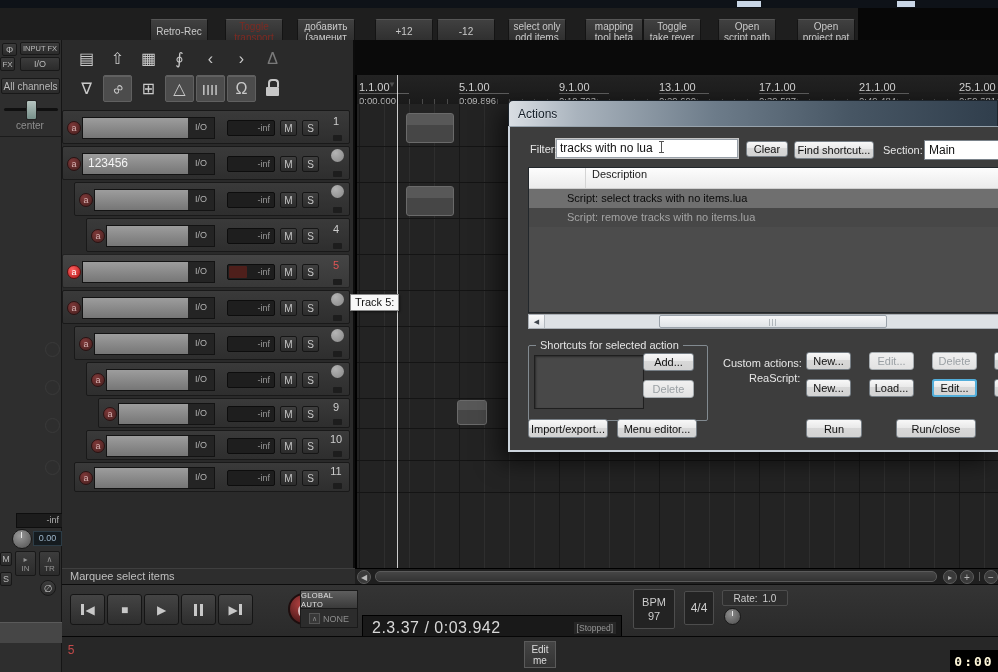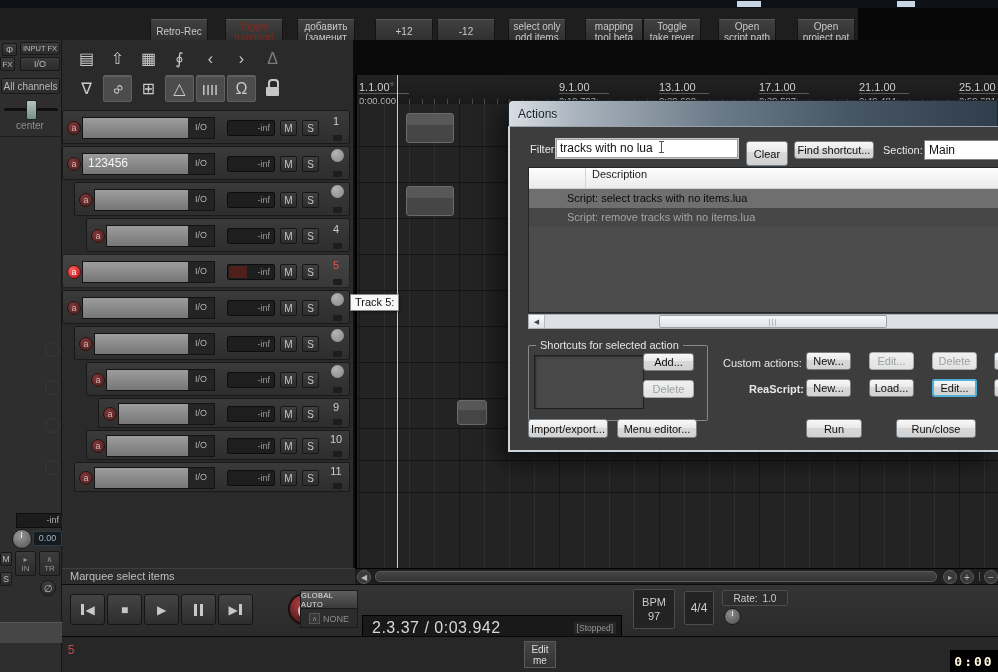--- a/index.html
+++ b/index.html
@@ -444,20 +444,21 @@
         <div class="numcol" style="line-height: 16px;">11</div>
         <div class="fchip"></div>
       </div>
     </div>
   <div class="abs" id="tcp-status"><span>Marquee select items</span></div>
 
   <div class="abs" id="arrange-top-black"></div>
   <div class="abs" id="arrange">
     <div id="ruler">
         <div class="rmark" style="left: 2px;"><div class="rbeat">1.1.00</div><div class="rtime">0:00.000</div></div>
+        <div class="rmark" style="left: 102px;"><div class="rbeat">5.1.00</div><div class="rtime">0:09.896</div></div>
         <div class="rmark" style="left: 202px;"><div class="rbeat">9.1.00</div><div class="rtime">0:19.793</div></div>
         <div class="rmark" style="left: 302px;"><div class="rbeat">13.1.00</div><div class="rtime">0:29.690</div></div>
         <div class="rmark" style="left: 402px;"><div class="rbeat">17.1.00</div><div class="rtime">0:39.587</div></div>
         <div class="rmark" style="left: 502px;"><div class="rbeat">21.1.00</div><div class="rtime">0:49.484</div></div>
         <div class="rmark" style="left: 602px;"><div class="rbeat">25.1.00</div><div class="rtime">0:59.381</div></div>
         <div class="abs" id="curs-tri">▼</div>
       </div>
     <div id="lanes">
         <div class="laneline" style="top: 42px;"></div>
         <div class="laneline" style="top: 78px;"></div>
@@ -489,21 +490,21 @@
 
   <div class="abs" id="dialog">
     <div class="dlg-title">
         <span>Actions</span>
       </div>
     <div class="dlg-body">
       <span class="dlbl" style="left:20px;top:16px;">Filter:</span>
       <div class="dinput" style="left:46px;top:12px;width:182px;height:19px;">
         <span>tracks with no lua</span><span class="ibeam"></span>
       </div>
-      <div class="wbtn" style="left:236px;top:14px;width:42px;height:25px;">Clear</div>
+      <div class="wbtn" style="left:236px;top:14px;width:42px;height:16px;">Clear</div>
       <div class="wbtn" style="left:284px;top:14px;width:80px;height:18px;">Find shortcut...</div>
       <span class="dlbl" style="left:373px;top:17px;">Section:</span>
       <div class="dcombo" style="left:414px;top:13px;width:76px;height:20px;">Main</div>
 
       <div class="alist">
         <div class="alist-head">
           <div class="col0"></div>
           <div class="colD">Description</div>
         </div>
         <div id="action-rows">
@@ -523,21 +524,21 @@
       <div class="shortcut-box"></div>
       <div class="wbtn" style="left:133px;top:226px;width:51px;height:18px;">Add...</div>
       <div class="wbtn disabled" style="left:133px;top:253px;width:51px;height:18px;">Delete</div>
 
       <span class="dlbl" style="left:213px;top:230px;">Custom actions:</span>
       <div class="wbtn" style="left:296px;top:225px;width:45px;height:18px;">New...</div>
       <div class="wbtn disabled" style="left:359px;top:225px;width:45px;height:18px;">Edit...</div>
       <div class="wbtn disabled" style="left:422px;top:225px;width:45px;height:18px;">Delete</div>
       <div class="wbtn sliver" style="left:484px;top:225px;width:6px;height:18px;"></div>
 
-      <span class="dlbl" style="left:239px;top:256px;font-weight:bold;">ReaScript:</span>
+      <span class="dlbl" style="left:239px;top:245px;">ReaScript:</span>
       <div class="wbtn" style="left:296px;top:252px;width:45px;height:18px;">New...</div>
       <div class="wbtn" style="left:359px;top:252px;width:45px;height:18px;">Load...</div>
       <div class="wbtn focused" style="left:422px;top:252px;width:45px;height:18px;">Edit...</div>
       <div class="wbtn sliver" style="left:484px;top:252px;width:6px;height:18px;"></div>
 
       <div class="wbtn" style="left:18px;top:292px;width:80px;height:19px;">Import/export...</div>
       <div class="wbtn" style="left:107px;top:292px;width:80px;height:19px;">Menu editor...</div>
       <div class="wbtn" style="left:296px;top:292px;width:56px;height:19px;">Run</div>
       <div class="wbtn" style="left:386px;top:292px;width:80px;height:19px;">Run/close</div>
     </div>

